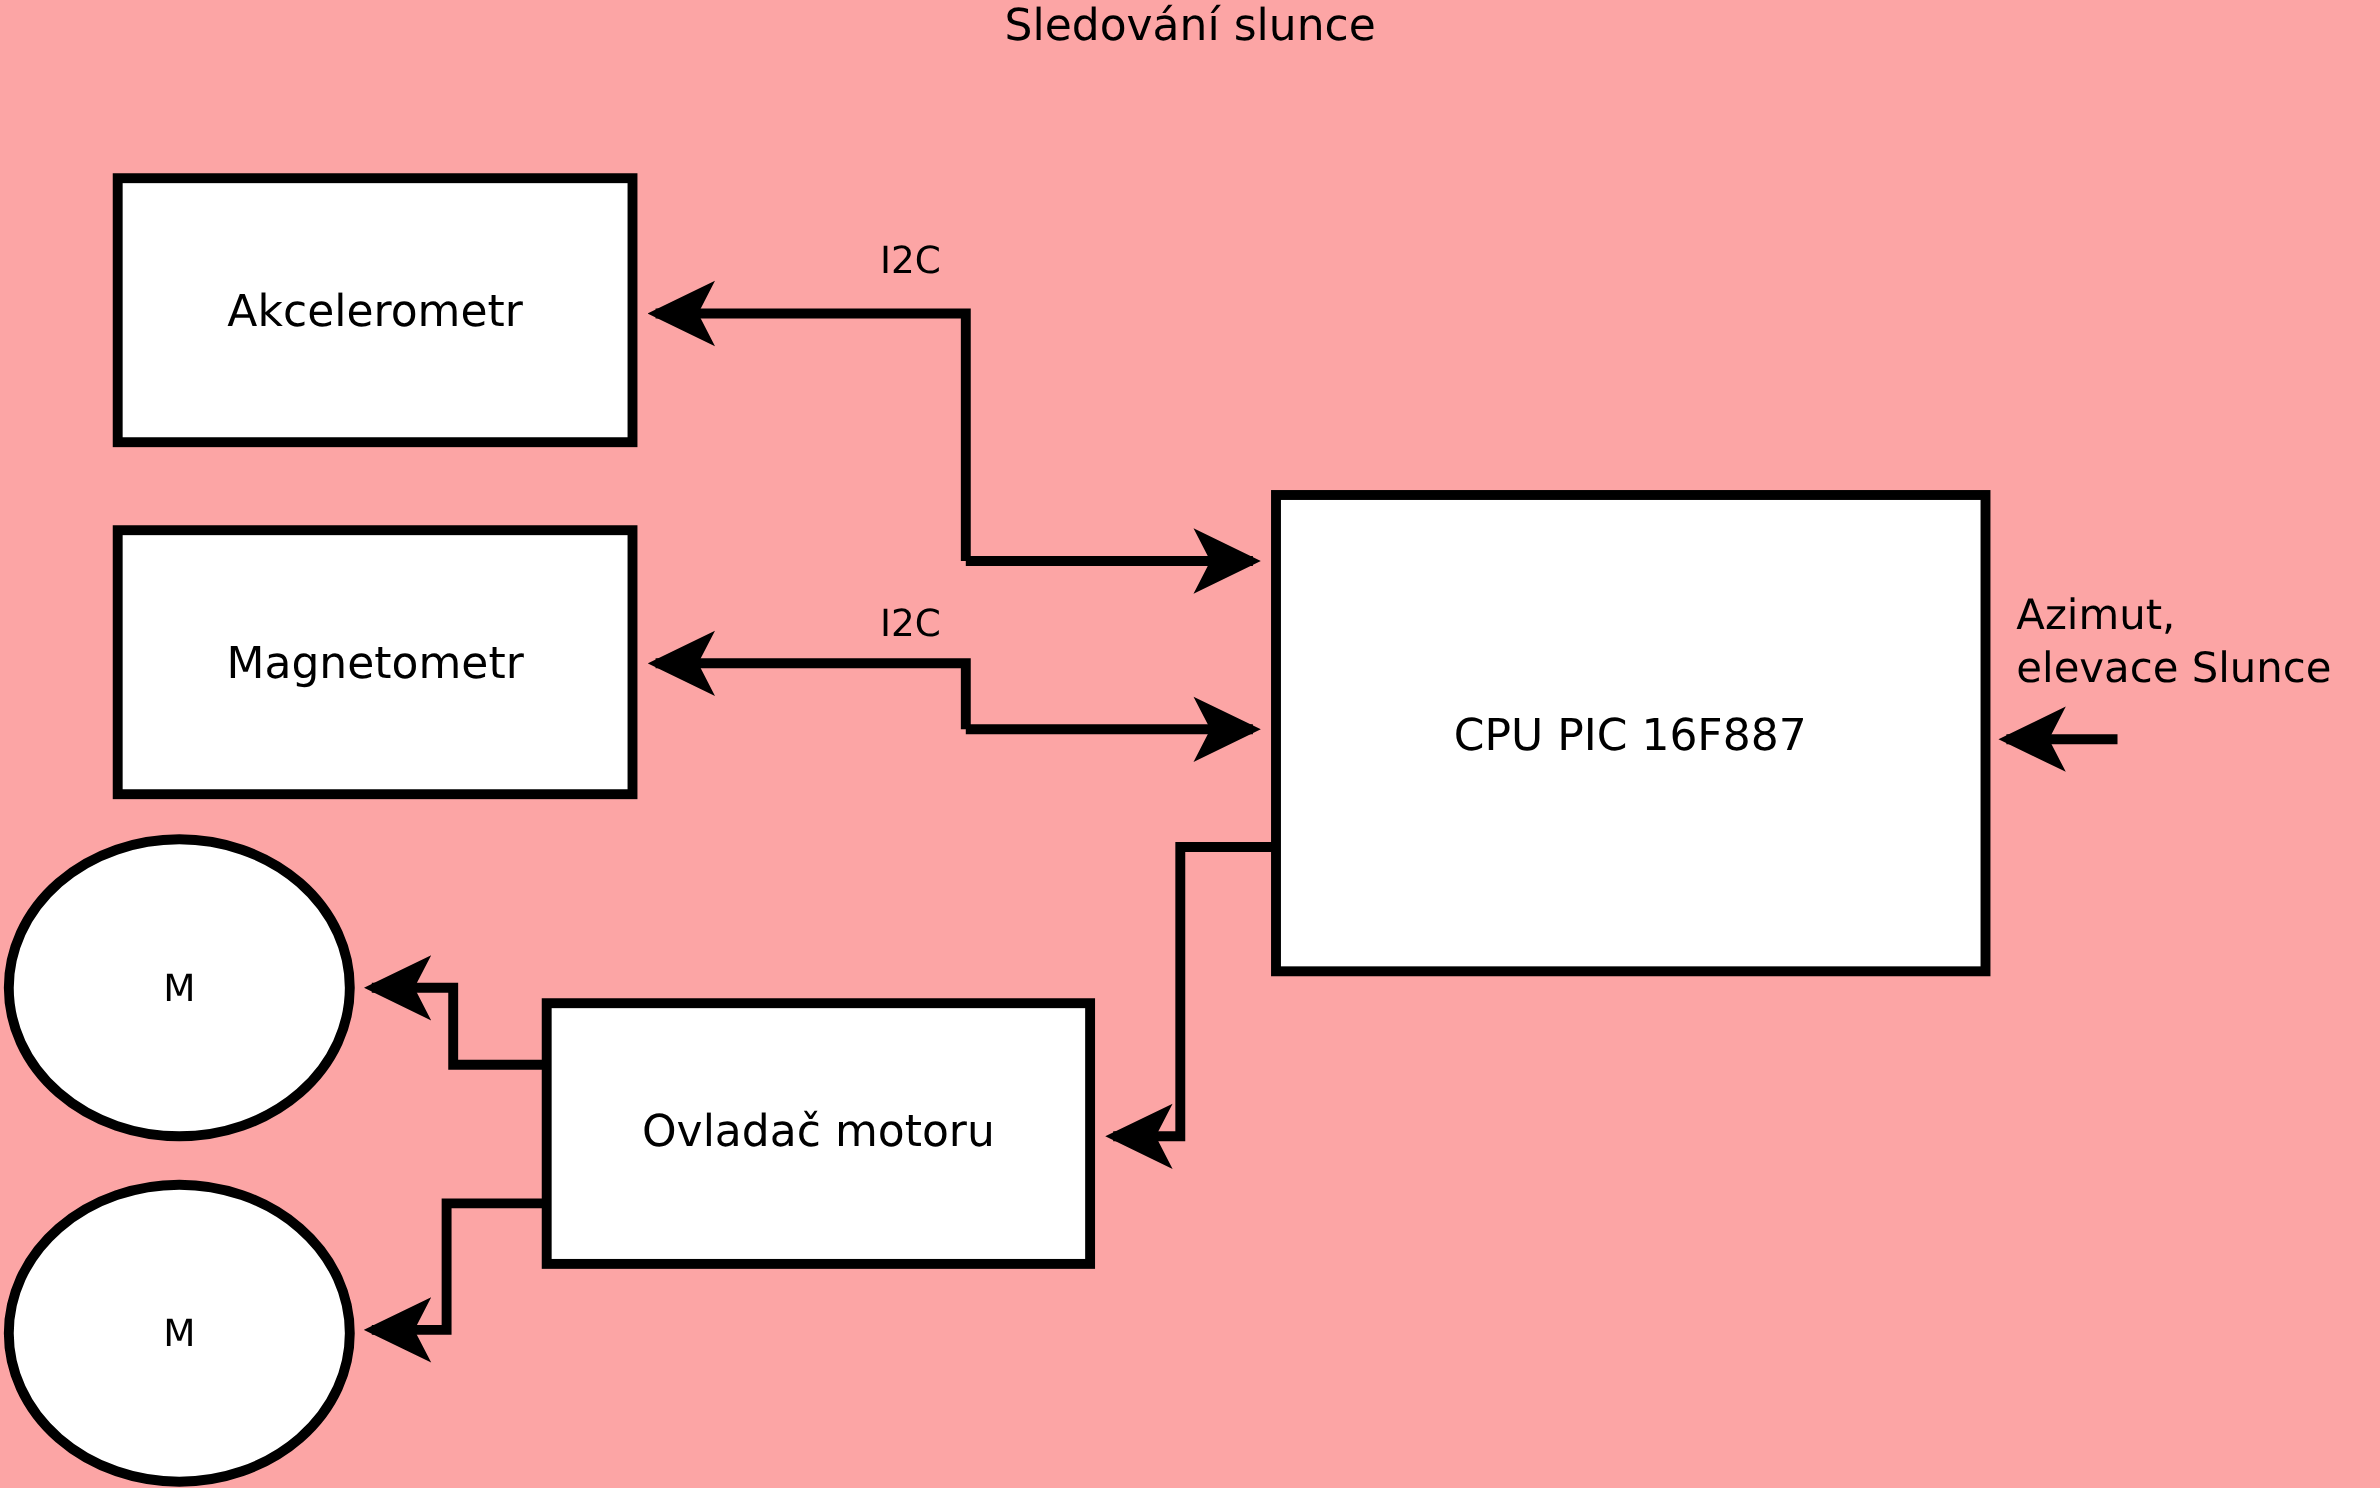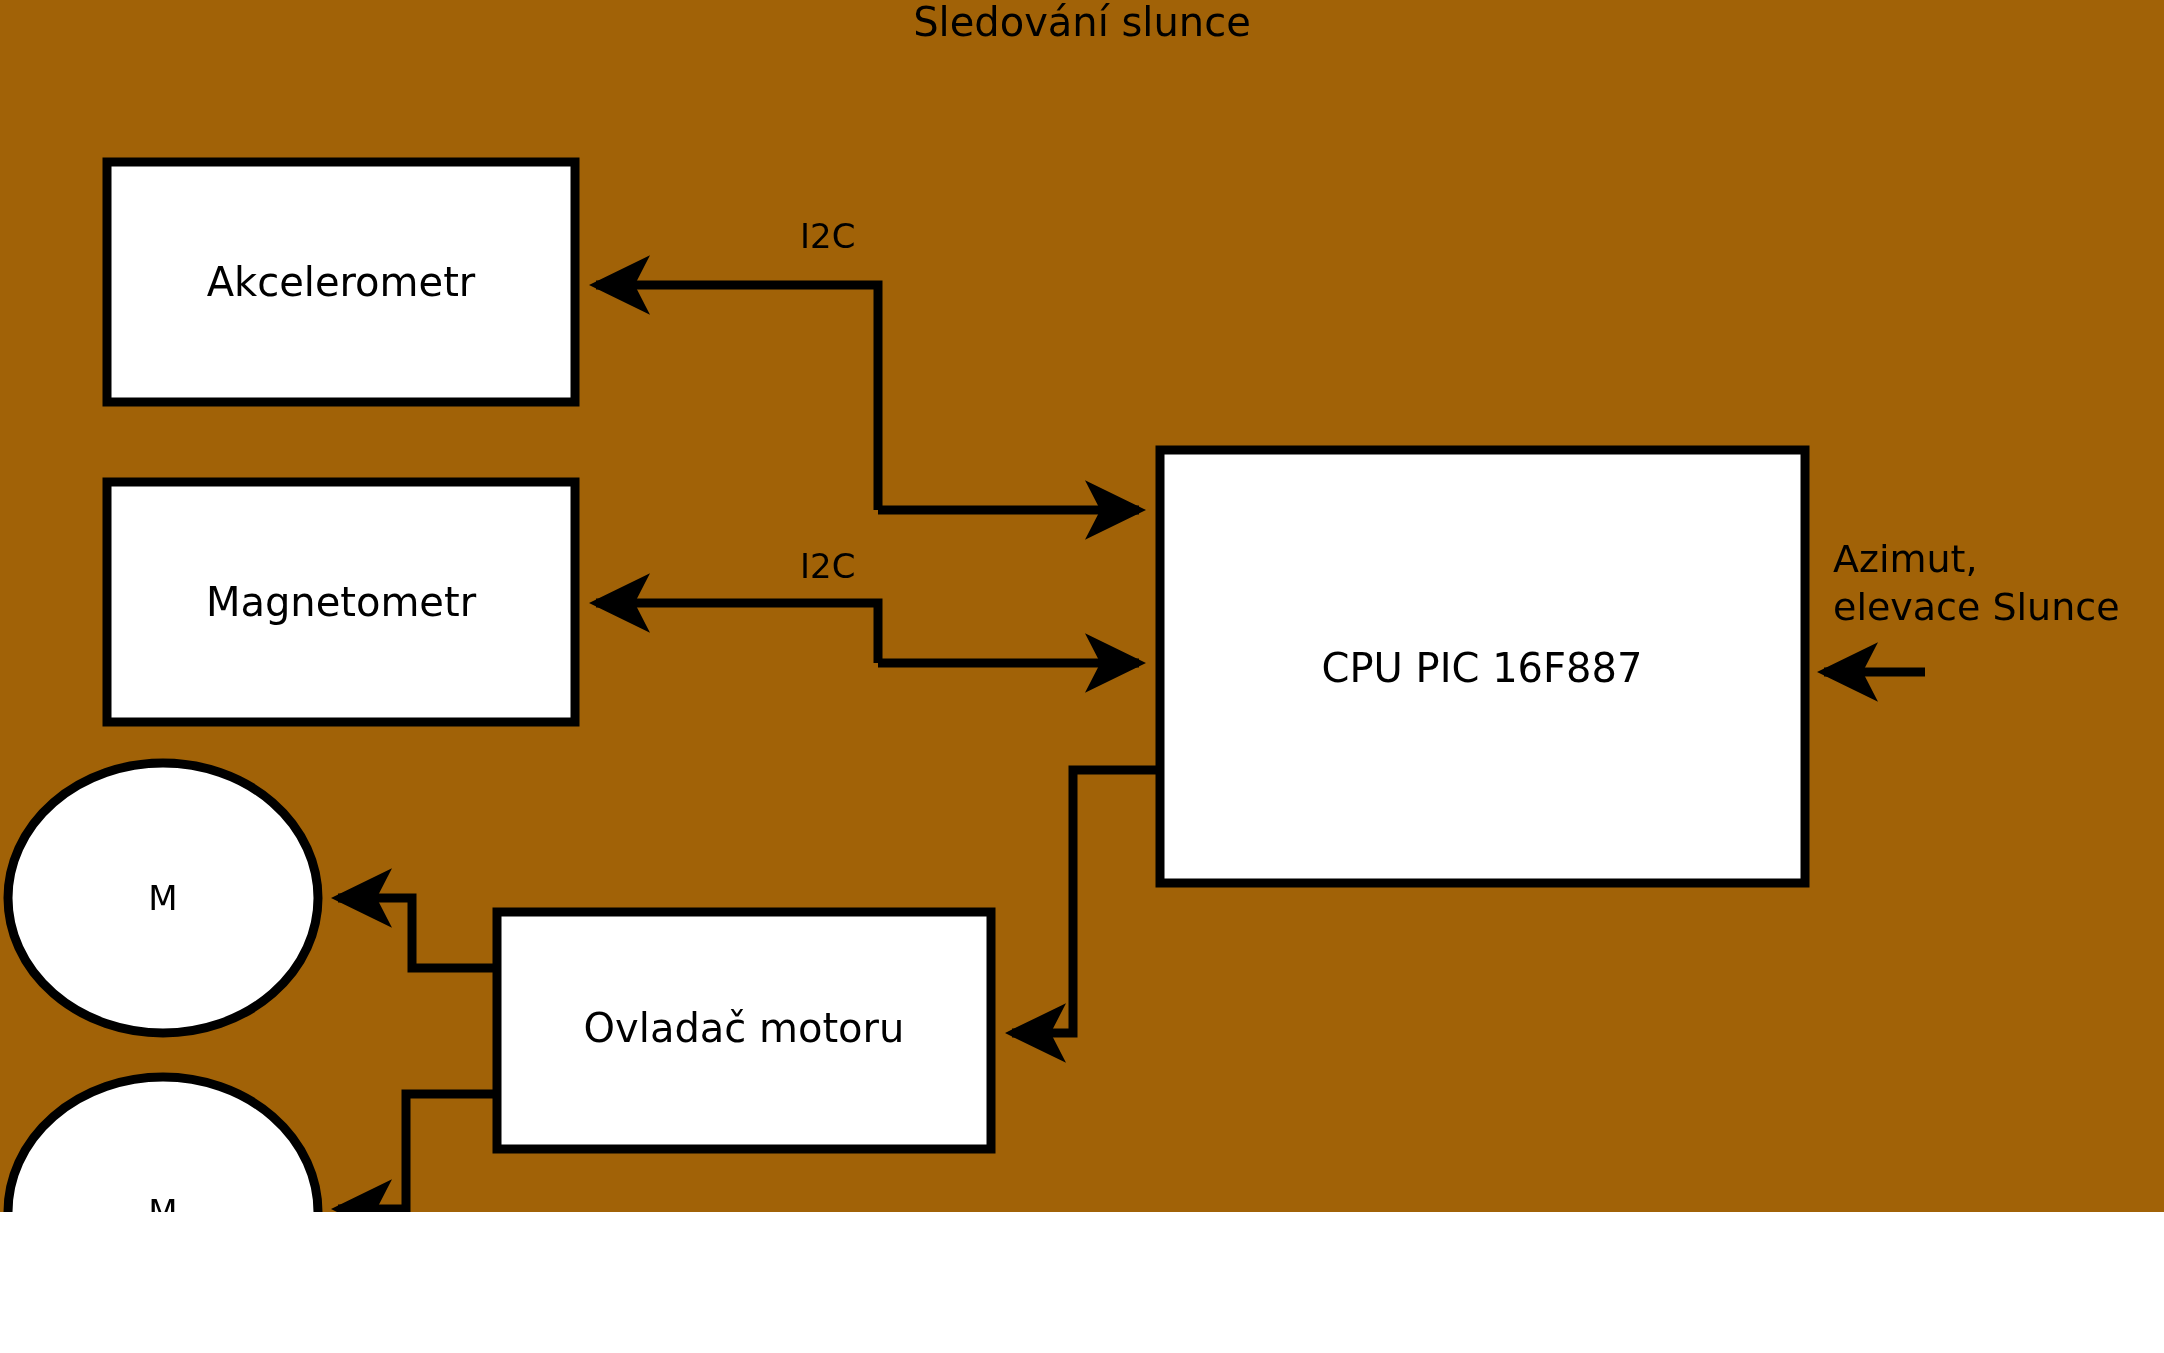--- a/index.html
+++ b/index.html
@@ -3,22 +3,22 @@
 <meta charset="utf-8">
 <style>
   html, body {
     margin: 0;
     padding: 0;
     background: #ffffff;
   }
   #stage {
     position: relative;
     width: 2164px;
-    height: 1212px;
-    background: #a16207;
+    height: 1353px;
+    background: #fca5a5;
     font-family: "DejaVu Sans", "Liberation Sans", sans-serif;
     overflow: hidden;
   }
   #diagram-svg {
     position: absolute;
     left: 0;
     top: 0;
     width: 2164px;
     height: 1353px;
   }

